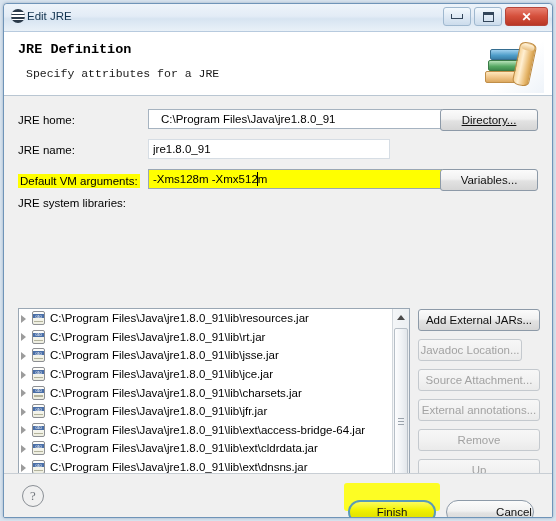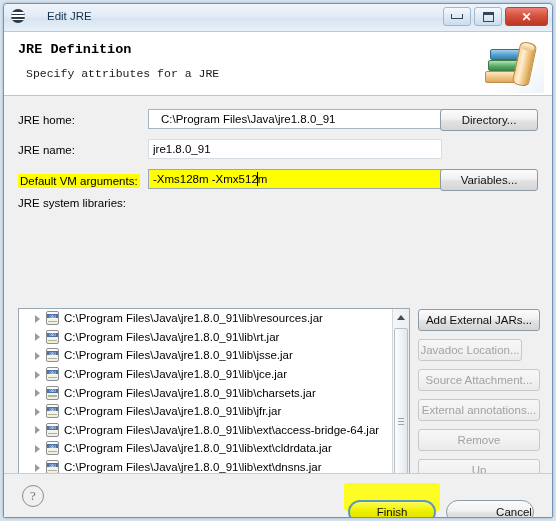--- a/index.html
+++ b/index.html
@@ -33,21 +33,21 @@
     height: 27px;
     background: linear-gradient(to bottom,
        #eef4fa 0%, #e3ecf6 45%, #d7e4f1 55%, #e9f1f8 100%);
     border-bottom: 1px solid #b7cade;
     border-radius: 3px 3px 0 0;
   }
   .titlebar-left {
     position: absolute;
     left: 7px; top: 5px;
     display: flex; align-items: center;
-    gap: 22px;
+    gap: 2px;
   }
   .ecl-icon {
     width: 14px; height: 14px;
     border-radius: 50%;
     background: #2b3a4a;
     position: relative;
     overflow: hidden;
     flex: 0 0 auto;
   }
   .ecl-icon i {
@@ -211,21 +211,21 @@
   }
   .list-inner {
     position: absolute;
     left: 0; top: 0; right: 17px; bottom: 0;
     overflow: hidden;
   }
   .lrow {
     position: relative;
     height: 18.6px;
     display: flex; align-items: center;
-    padding-left: 14px;
+    padding-left: 0;
     white-space: nowrap;
   }
   .twisty {
     width: 9px; height: 9px; flex: 0 0 auto;
     margin-right: 4px;
     position: relative;
   }
   .twisty::before {
     content: "";
     position: absolute; left: 2px; top: 1px;
@@ -390,24 +390,24 @@
       <div class="bk bk2"></div>
       <div class="bk bk3"></div>
       <div class="bk-roll"></div>
     </div>
   </div>
 
   <div class="body">
 
     <div class="row-label" style="left:14px; top:18px;">JRE home:</div>
     <input class="field" style="left: 144px; top: 13px; width: 294px; padding-left: 12px;" value="C:\Program Files\Java\jre1.8.0_91">
-    <div class="btn" style="right:14px; top:13px; width:98px;">Directory...</div>
+    <div class="btn" style="right:14px; top:13px; width:98px;text-decoration:underline;">Directory...</div>
 
     <div class="row-label" style="left:14px; top:48px;">JRE name:</div>
-    <input class="field plain" style="left: 144px; top: 43px; width: 294px;" value="jre1.8.0_91">
+    <input class="field plain" style="left: 144px; top: 43px; width: 242px;" value="jre1.8.0_91">
 
     <div class="row-label hl" style="left:14px; top:78px; padding:1px 2px;">Default VM arguments:</div>
     <input class="field vmargs" style="left: 144px; top: 73px; width: 294px;" value="-Xms128m -Xmx512m">
     <div class="caret" style="left:253px; top:76px; height:14px;"></div>
     <div class="btn" style="right:14px; top:73px; width:98px;">Variables...</div>
 
     <div class="row-label" style="left:14px; top:101px;">JRE system libraries:</div>
 
     <div class="listbox">
       <div class="list-inner" id="lib-rows">

